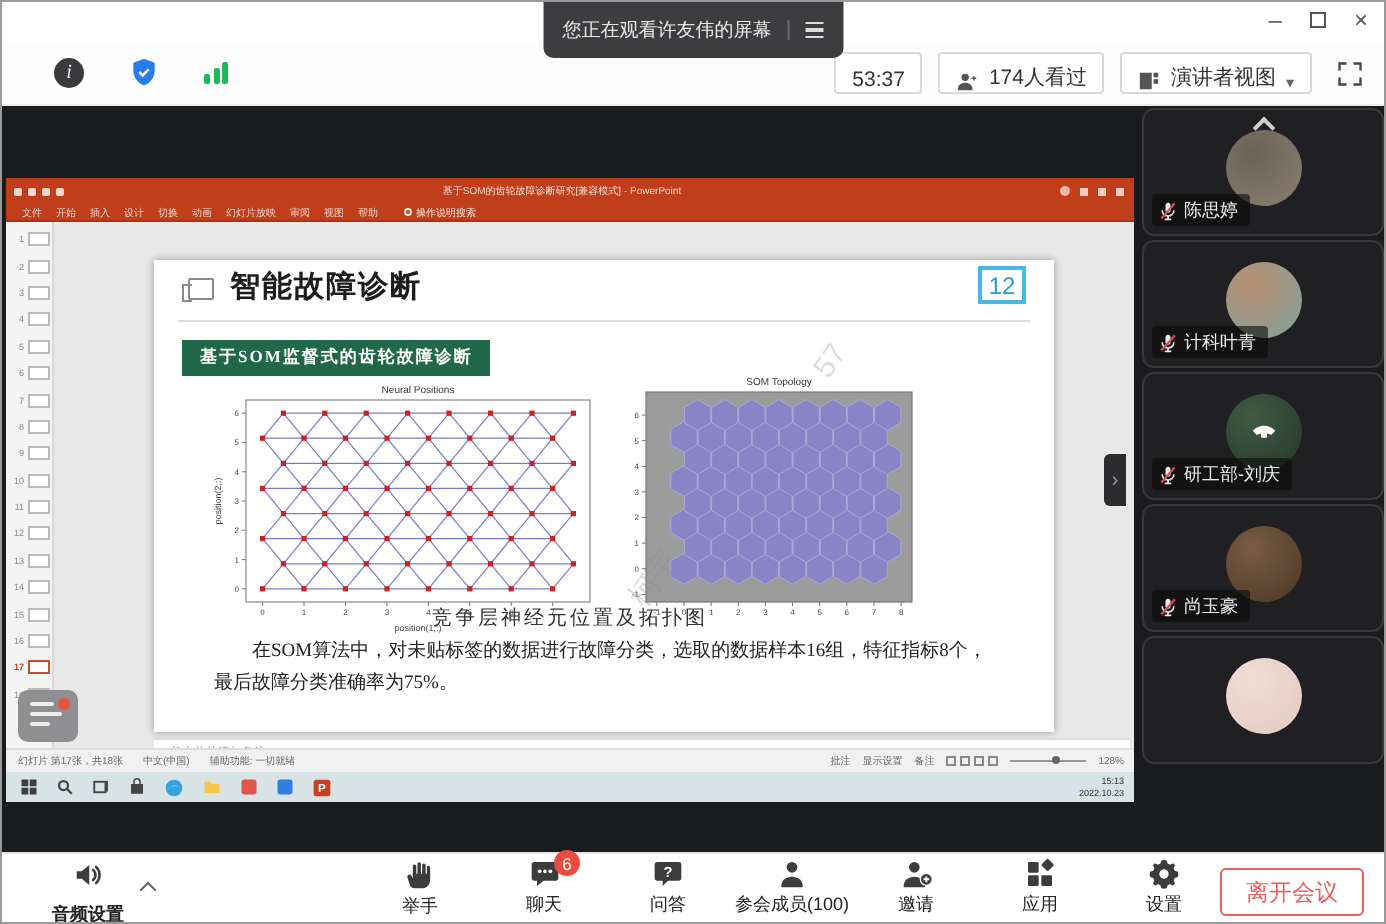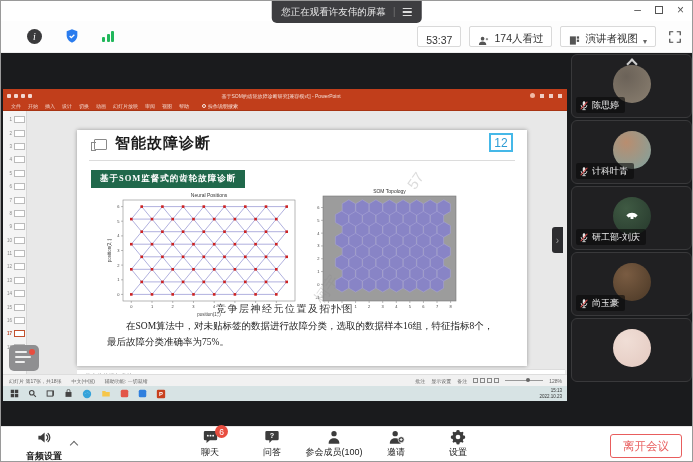--- a/index.html
+++ b/index.html
@@ -6,21 +6,21 @@
   html,body { width:693px; height:462px; font-family:"Liberation Sans",sans-serif; }
   .window { position:relative; width:693px; height:462px; background:#fff; border:1px solid #9a9a9a; overflow:hidden; }
 
   
   .titlebar { position:absolute; top:0; left:0; right:0; height:20px; background:#fff; }
   .win-controls { position:absolute; right:8px; top:2px; display:flex; gap:14px; align-items:center; color:#555; font-size:12px; }
   .wc { cursor:default; line-height:14px; }
   .maxbox { display:inline-block; width:8px; height:8px; border:1.2px solid #555; }
 
   .top-pill { position:absolute; top:0; left:50%; transform:translateX(-50%); background:#3d3d40; color:#e8e8e8;
-    height:22px; padding:0 10px; border-radius:0 0 5px 5px; display:flex; align-items:center; gap:8px; font-size:9.5px; z-index:50; }
+    height:28px; padding:0 10px; border-radius:0 0 5px 5px; display:flex; align-items:center; gap:8px; font-size:9.5px; z-index:50; }
   .pill-divider { width:1px; height:10px; background:#6a6a6a; }
   .hamburger { display:flex; flex-direction:column; gap:2px; cursor:pointer; }
   .hamburger i { display:block; width:9px; height:1.2px; background:#ddd; }
 
   
   .toolbar { position:absolute; top:20px; left:0; right:0; height:32px; background:#fdfdfd; border-bottom:1px solid #ececec; }
   .tb-left { position:absolute; left:26px; top:7px; display:flex; gap:22px; align-items:center; }
   .info-ic { width:15px; height:15px; border-radius:50%; background:#3a3a3c; color:#fff; font-size:10px; font-style:italic;
     display:flex; align-items:center; justify-content:center; font-family:"Liberation Serif",serif; cursor:pointer; }
   .shield-ic svg { display:block; }
@@ -850,20 +850,27 @@
     <div class="audio-group">
       <svg width="18" height="15" viewBox="0 0 24 24" fill="#3c3c3c">
           <path d="M3 9v6h4l6 5V4L7 9H3z"></path>
           <path d="M16 8a5 5 0 010 8M18.5 5.5a9 9 0 010 13" stroke="#3c3c3c" stroke-width="2" fill="none" stroke-linecap="round"></path>
         </svg>
       <div class="audio-label">音频设置</div>
       <span class="audio-chev"></span>
     </div>
     <div class="bb-center" id="bbCenter">
         <div class="bb-item">
+
+     <svg width="16" height="17" viewBox="0 0 24 24" fill="#3c3c3c">
+            <path d="M8 22c-2 0-3-1-3.6-2.6L2.6 14c-.4-1 .1-1.9 1-2.2.8-.3 1.6 0 2 .8l1 2V5.5a1.3 1.3 0 012.6 0V11h.9V3.8a1.3 1.3 0 012.6 0V11h.9V4.6a1.3 1.3 0 012.6 0V11h.9V6.3a1.25 1.25 0 012.5 0V15c0 4-2.2 7-5.8 7H8z"></path>
+          </svg>
+     <span class="lbl">举手</span>
+   </div>
+        <div class="bb-item">
      <span class="badge">6</span>
      <svg width="17" height="16" viewBox="0 0 24 24" fill="#3c3c3c">
             <path d="M4 3h16a2 2 0 012 2v10a2 2 0 01-2 2h-9l-5 4v-4H4a2 2 0 01-2-2V5a2 2 0 012-2z"></path>
             <circle cx="8" cy="10" r="1.4" fill="#fff"></circle>
             <circle cx="12" cy="10" r="1.4" fill="#fff"></circle>
             <circle cx="16" cy="10" r="1.4" fill="#fff"></circle>
           </svg>
      <span class="lbl">聊天</span>
    </div>
         <div class="bb-item">
@@ -888,20 +895,30 @@
             <circle cx="10" cy="7" r="4"></circle>
             <path d="M2 21c0-4.4 3.6-7 8-7s8 2.6 8 7v1H2z"></path>
             <circle cx="19" cy="16" r="4.5" stroke="#fff" stroke-width="1"></circle>
             <path d="M19 13.8v4.4M16.8 16h4.4" stroke="#fff" stroke-width="1.5"></path>
           </svg>
      <span class="lbl">邀请</span>
    </div>
         <div class="bb-item">
 
      <svg width="16" height="16" viewBox="0 0 24 24" fill="#3c3c3c">
+            <rect x="3" y="3" width="8" height="8" rx="1"></rect>
+            <rect x="3" y="13" width="8" height="8" rx="1"></rect>
+            <rect x="13" y="13" width="8" height="8" rx="1"></rect>
+            <rect x="14.2" y="1.7" width="7" height="7" rx="1" transform="rotate(45 17.7 5.2)"></rect>
+          </svg>
+     <span class="lbl">应用</span>
+   </div>
+        <div class="bb-item">
+
+     <svg width="16" height="16" viewBox="0 0 24 24" fill="#3c3c3c">
             <path d="M12 1.5l2 .4.7 2.3 1.9.8 2.2-1 1.5 1.5-1 2.2.8 1.9 2.3.7.4 2-.4 2-2.3.7-.8 1.9 1 2.2-1.5 1.5-2.2-1-1.9.8-.7 2.3-2 .4-2-.4-.7-2.3-1.9-.8-2.2 1-1.5-1.5 1-2.2-.8-1.9-2.3-.7-.4-2 .4-2 2.3-.7.8-1.9-1-2.2 1.5-1.5 2.2 1 1.9-.8.7-2.3z"></path>
             <circle cx="12" cy="12" r="3.5" fill="#fff"></circle>
           </svg>
      <span class="lbl">设置</span>
    </div>
       </div>
     <button class="leave-btn">离开会议</button>
   </div>
 </div>
 

